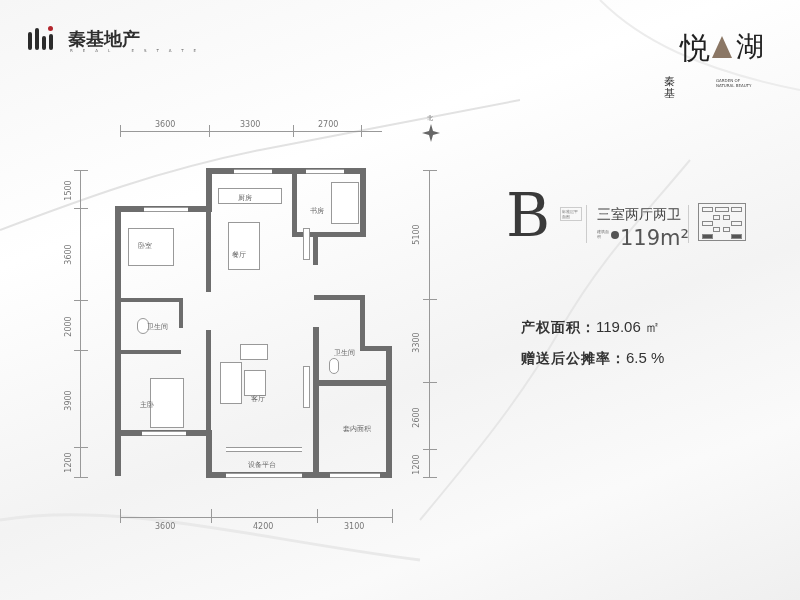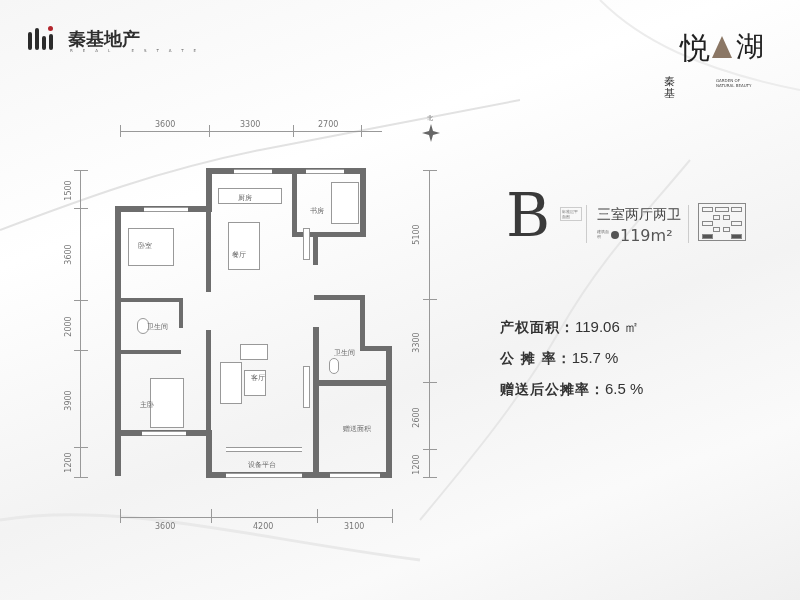--- a/index.html
+++ b/index.html
@@ -23,27 +23,27 @@
   
   .dim-text { font-size:8px; color:#777; }
   .dline { background:#999; }
   
   .unit-letter { left:506px; top:185px; font-size:60px; font-family:"DejaVu Serif", serif; color:#3a3a3a; line-height:60px; }
   .unit-tag { left:560px; top:207px; font-size:4px; color:#777; border:1px solid #ccc; padding:1px; width:18px; line-height:5px; }
   .vsep { width:1px; background:#ccc; }
   .unit-rooms { left:597px; top:206px; font-size:14px; color:#444; }
   .unit-area-lbl { left:597px; top:229px; font-size:4px; color:#777; width:12px; line-height:5px; }
   .unit-area-badge { left:611px; top:231px; width:8px; height:8px; border-radius:50%; background:#555; }
-  .unit-area { left:620px; top:226px; font-size:16px; color:#555; }
+  .unit-area { left:620px; top:226px; font-size:21px; color:#555; }
   .key-plan { left:698px; top:203px; width:46px; height:36px; border:1px solid #888; }
   .kp { position:absolute; height:3px; border:1px solid #888; }
   
   .stats { left:500px; top:318px; }
   .stat { height:31px; font-size:14px; color:#333; white-space:nowrap; }
-  .stat .lbl { font-weight:bold; letter-spacing:1px; }
+  .stat .lbl { font-weight:bold; letter-spacing:1px;margin-left:21px; }
   .stat .val { font-family:"Liberation Sans", sans-serif; font-size:15px; }
   .stat .pre { font-size:8px; }
   
   .w { position:absolute; background:#6d6d6d; }
   .win { position:absolute; background:#fff; border-top:1px solid #999; border-bottom:1px solid #999; }
   .room-lbl { position:absolute; font-size:7px; color:#666;text-align:center; }
   .furn { position:absolute; border:1px solid #999; background:#fff; }
 </style>
 </head>
 <body>
@@ -167,22 +167,22 @@
   <div class="furn" style="left:137px;top:318px;width:10px;height:14px;border-radius:6px"></div>
   <div class="furn" style="left:329px;top:358px;width:8px;height:14px;border-radius:5px"></div>
 
   <div class="room-lbl" style="left:238px;top:193px">厨房</div>
   <div class="room-lbl" style="left:310px;top:206px">书房</div>
   <div class="room-lbl" style="left:138px;top:241px">卧室</div>
   <div class="room-lbl" style="left:232px;top:250px">餐厅</div>
   <div class="room-lbl" style="left:147px;top:322px">卫生间</div>
   <div class="room-lbl" style="left:334px;top:348px">卫生间</div>
   <div class="room-lbl" style="left:140px;top:400px">主卧</div>
-  <div class="room-lbl" style="left:251px;top:373px">客厅</div>
-  <div class="room-lbl" style="left:343px;top:424px">赠送面积</div>
+  <div class="room-lbl" style="left:251px;top:394px">客厅</div>
+  <div class="room-lbl" style="left:343px;top:424px">套内面积</div>
   <div class="room-lbl" style="left:248px;top:460px">设备平台</div>
 </div>
 
 <div class="abs unit-letter">B</div>
 <div class="abs unit-tag">标准层平面图</div>
 <div class="abs vsep" style="left:586px;top:205px;height:38px"></div>
 <div class="abs unit-rooms">三室两厅两卫</div>
 <div class="abs unit-area-lbl">建筑面积</div>
 <div class="abs unit-area-badge"></div>
 <div class="abs unit-area">119m²</div>
@@ -199,18 +199,15 @@
   <div class="kp" style="left:24px;top:23px;width:5px"></div>
   <div class="kp" style="left:3px;top:30px;width:9px;background:#555"></div>
   <div class="kp" style="left:32px;top:30px;width:9px;background:#555"></div>
 </div>
 
 <div class="abs stats">
   <div class="stat">
     <span class="lbl">产权面积：</span><span class="pre"></span><span class="val">119.06 ㎡</span>
   </div>
   <div class="stat">
-    <span class="lbl">公 摊 率：</span><span class="pre"></span><span class="val">15.7 %</span>
-  </div>
-  <div class="stat">
     <span class="lbl">赠送后公摊率：</span><span class="pre"></span><span class="val">6.5 %</span>
   </div>
 </div>
 
 </body></html>

